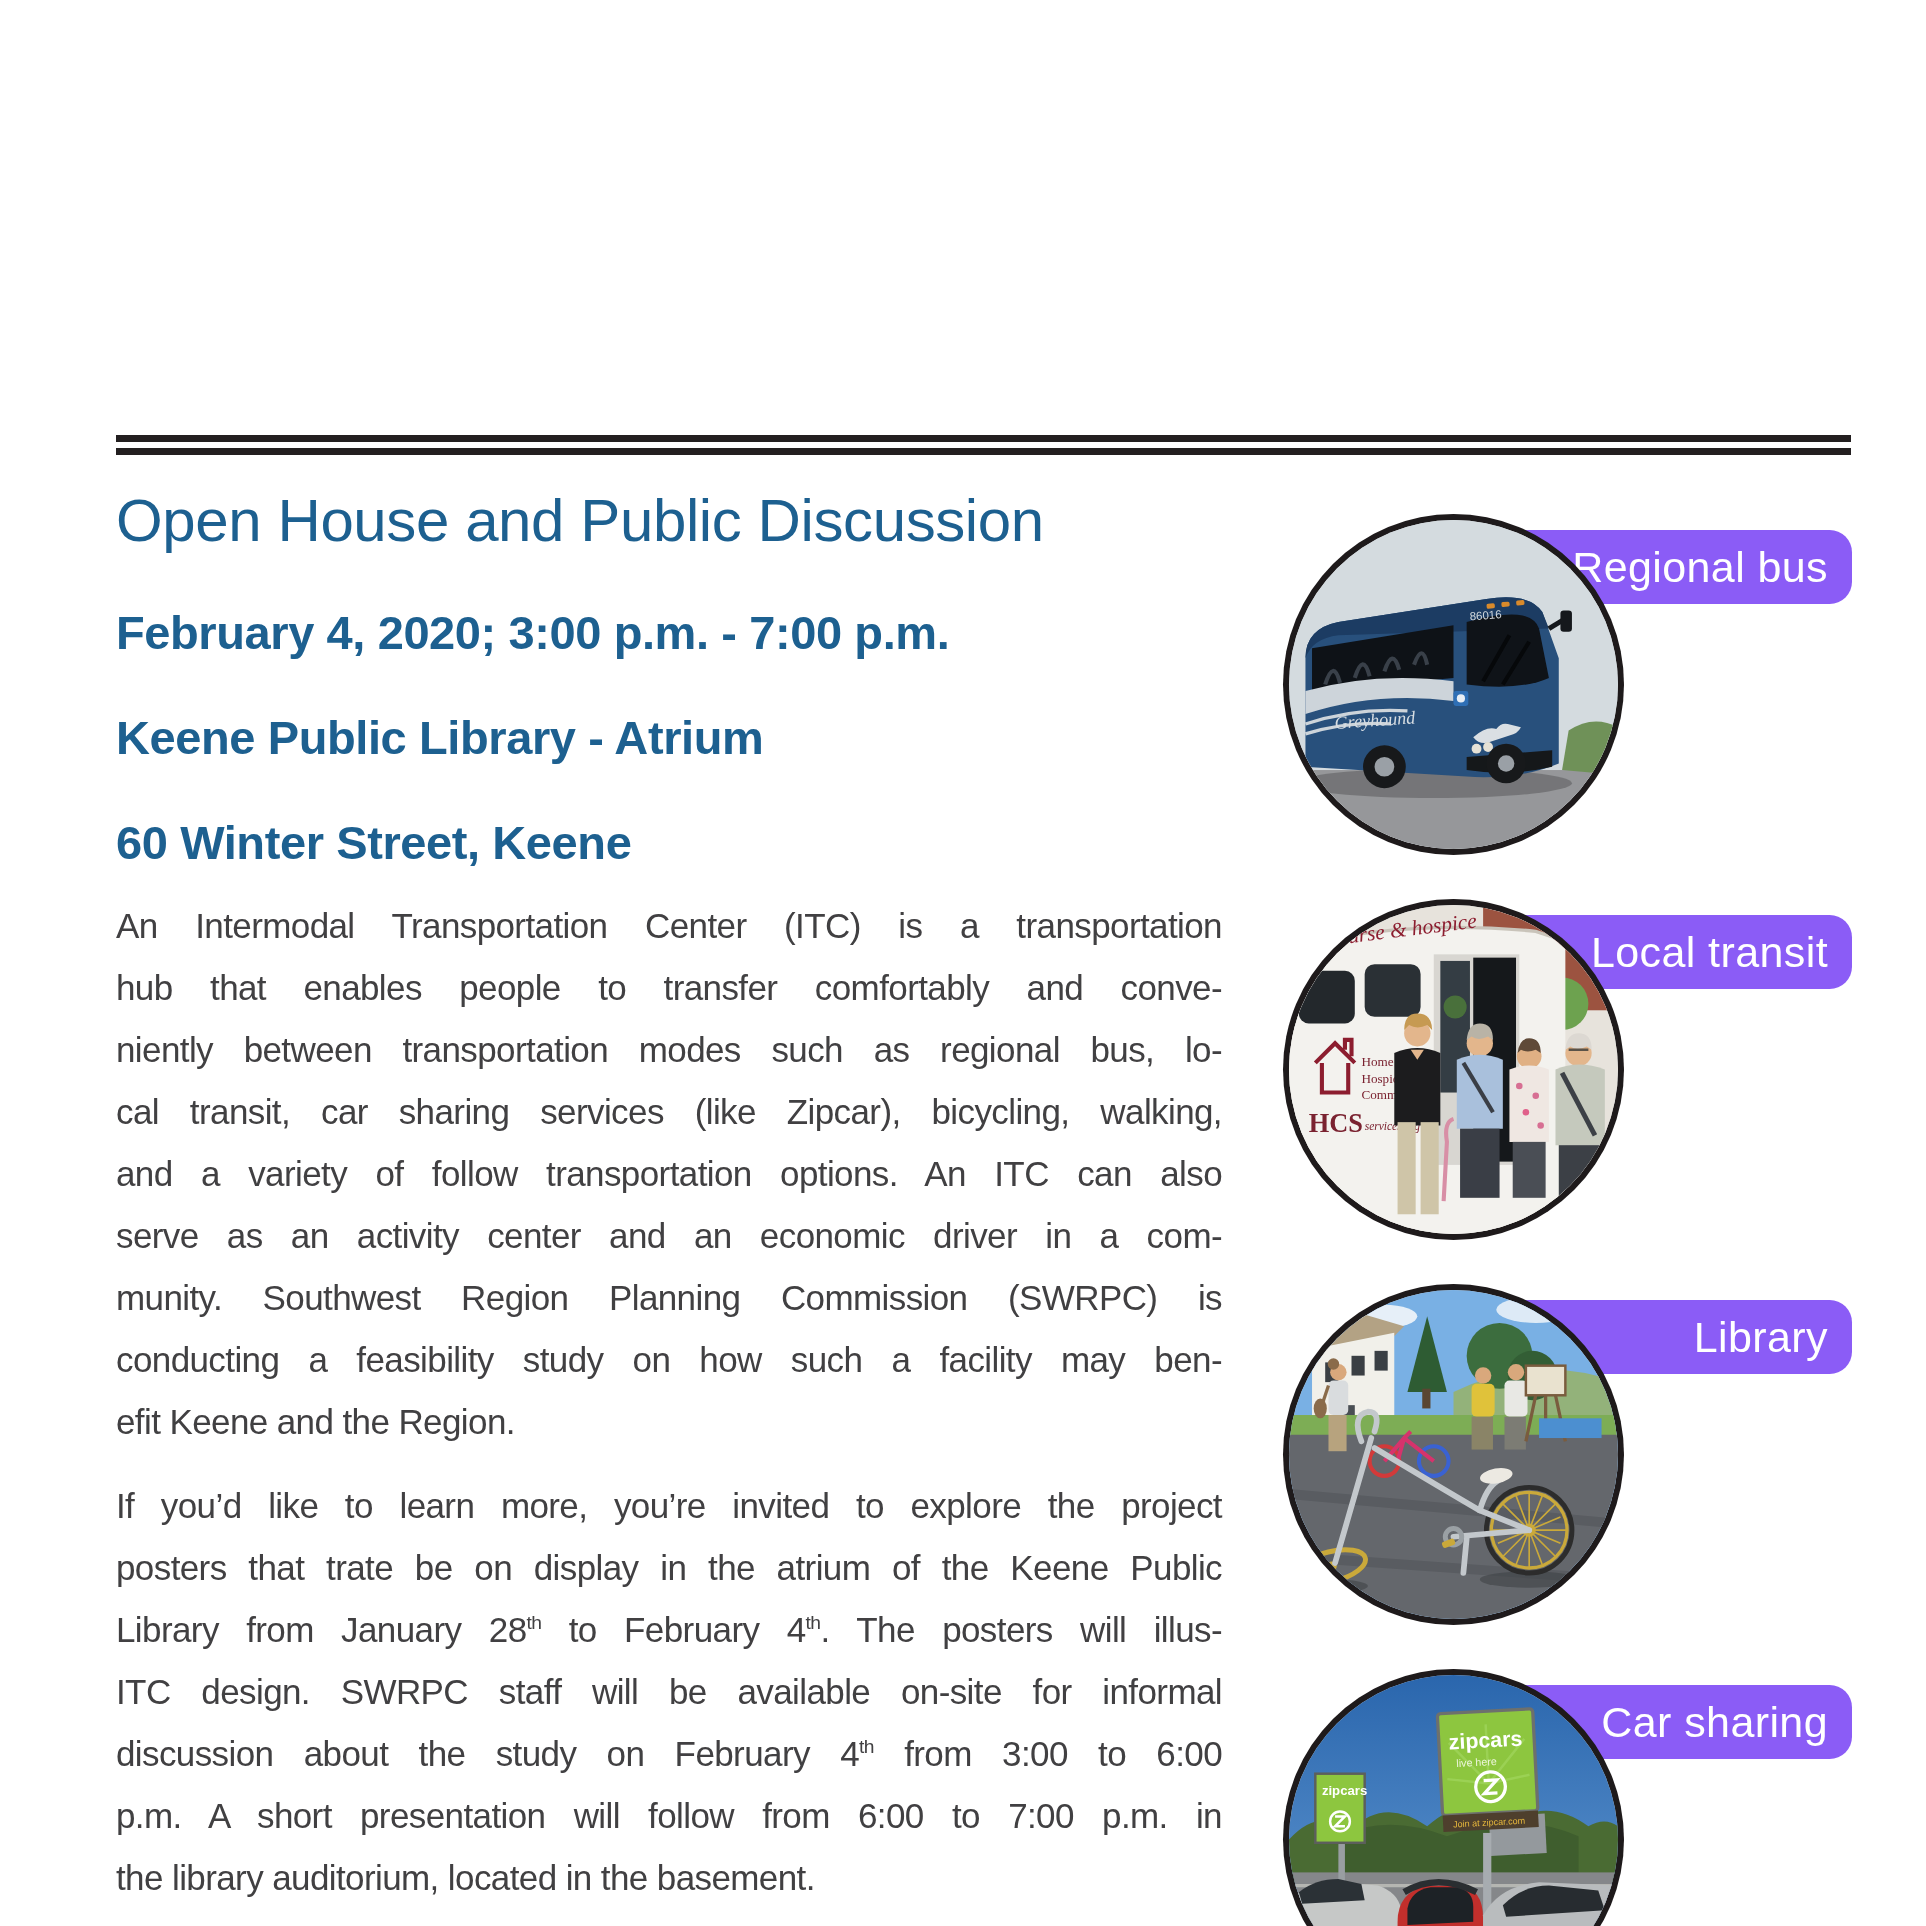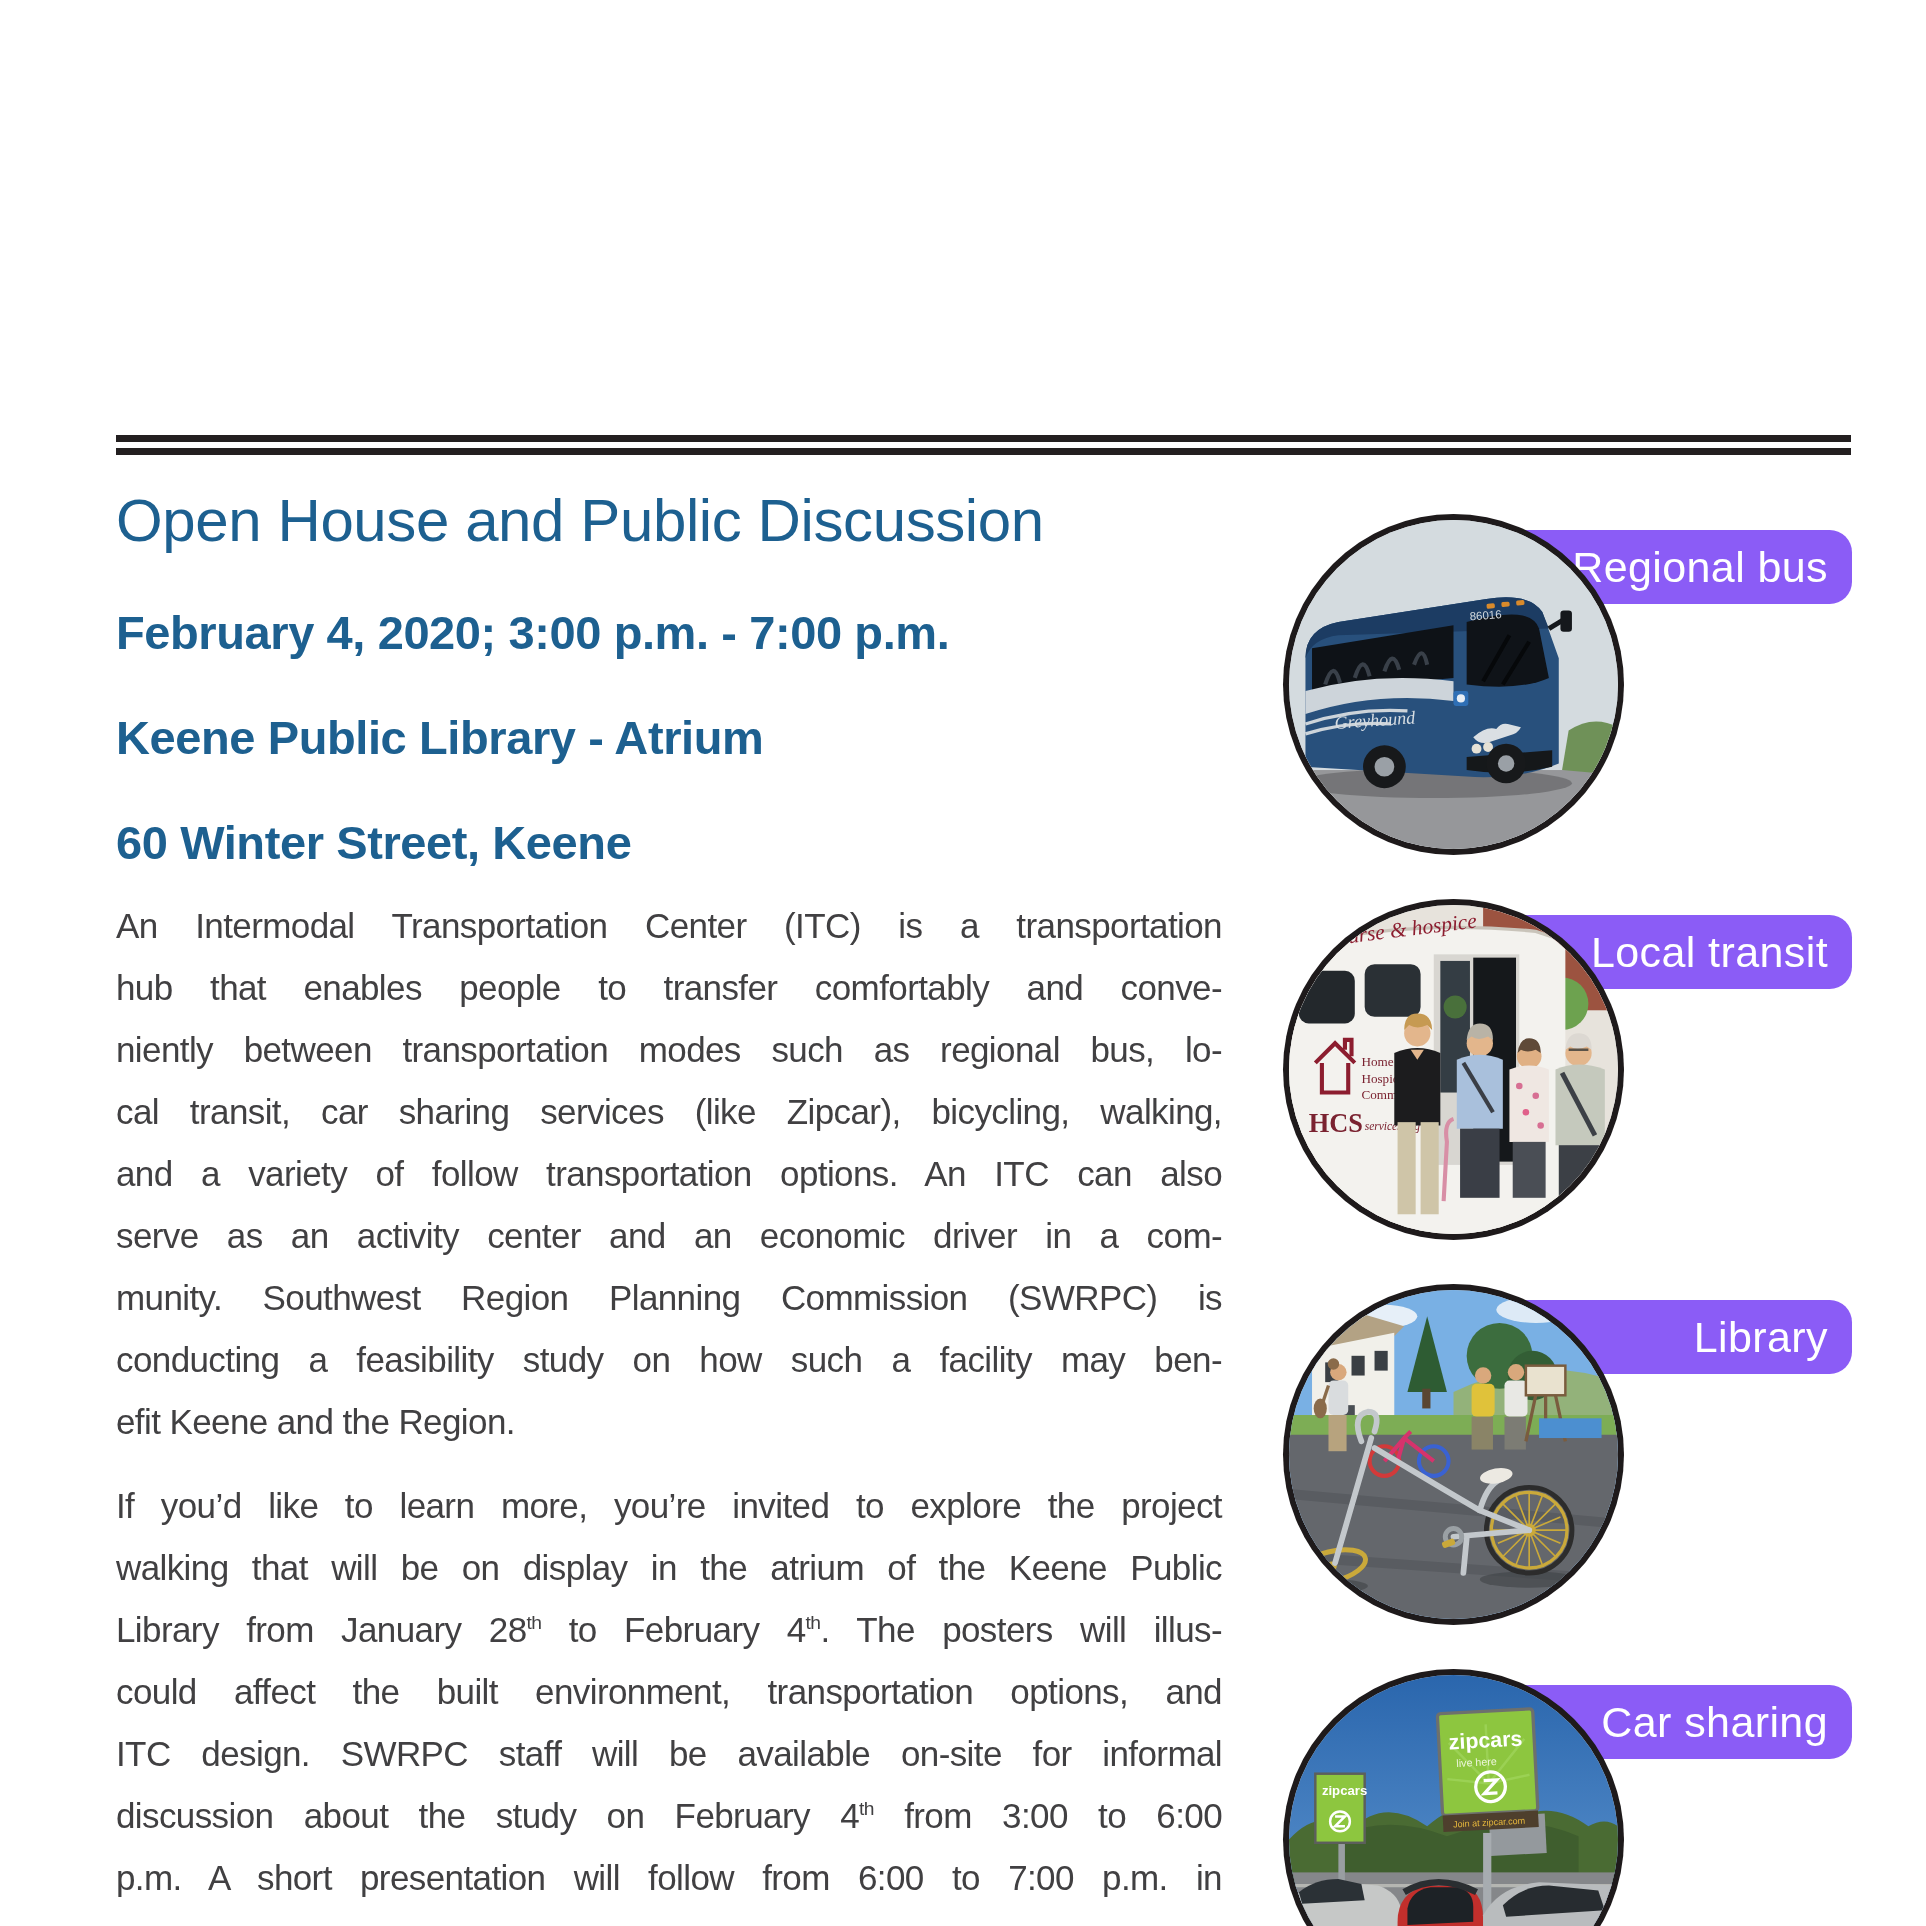--- a/index.html
+++ b/index.html
@@ -83,23 +83,22 @@
           <div class="line">niently between transportation modes such as regional bus, lo-</div>
           <div class="line">cal transit, car sharing services (like Zipcar), bicycling, walking,</div>
           <div class="line">and a variety of follow transportation options. An ITC can also</div>
           <div class="line">serve as an activity center and an economic driver in a com-</div>
           <div class="line">munity. Southwest Region Planning Commission (SWRPC) is</div>
           <div class="line">conducting a feasibility study on how such a facility may ben-</div>
           <div class="line last">efit Keene and the Region.</div>
         </div>
       <div class="para">
           <div class="line">If you’d like to learn more, you’re invited to explore the project</div>
-          <div class="line">walking that will be on display in the atrium of the Keene Public</div>
+          <div class="line">posters that trate be on display in the atrium of the Keene Public</div>
           <div class="line">Library from January 28<sup>th</sup> to February 4<sup>th</sup>. The posters will illus-</div>
-          <div class="line">could affect the built environment, transportation options, and</div>
           <div class="line">ITC design. SWRPC staff will be available on-site for informal</div>
           <div class="line">discussion about the study on February 4<sup>th</sup> from 3:00 to 6:00</div>
           <div class="line">p.m. A short presentation will follow from 6:00 to 7:00 p.m. in</div>
           <div class="line last">the library auditorium, located in the basement.</div>
         </div>
 
     </div>
   </div>
 
   <div class="card" style="top:514px">

